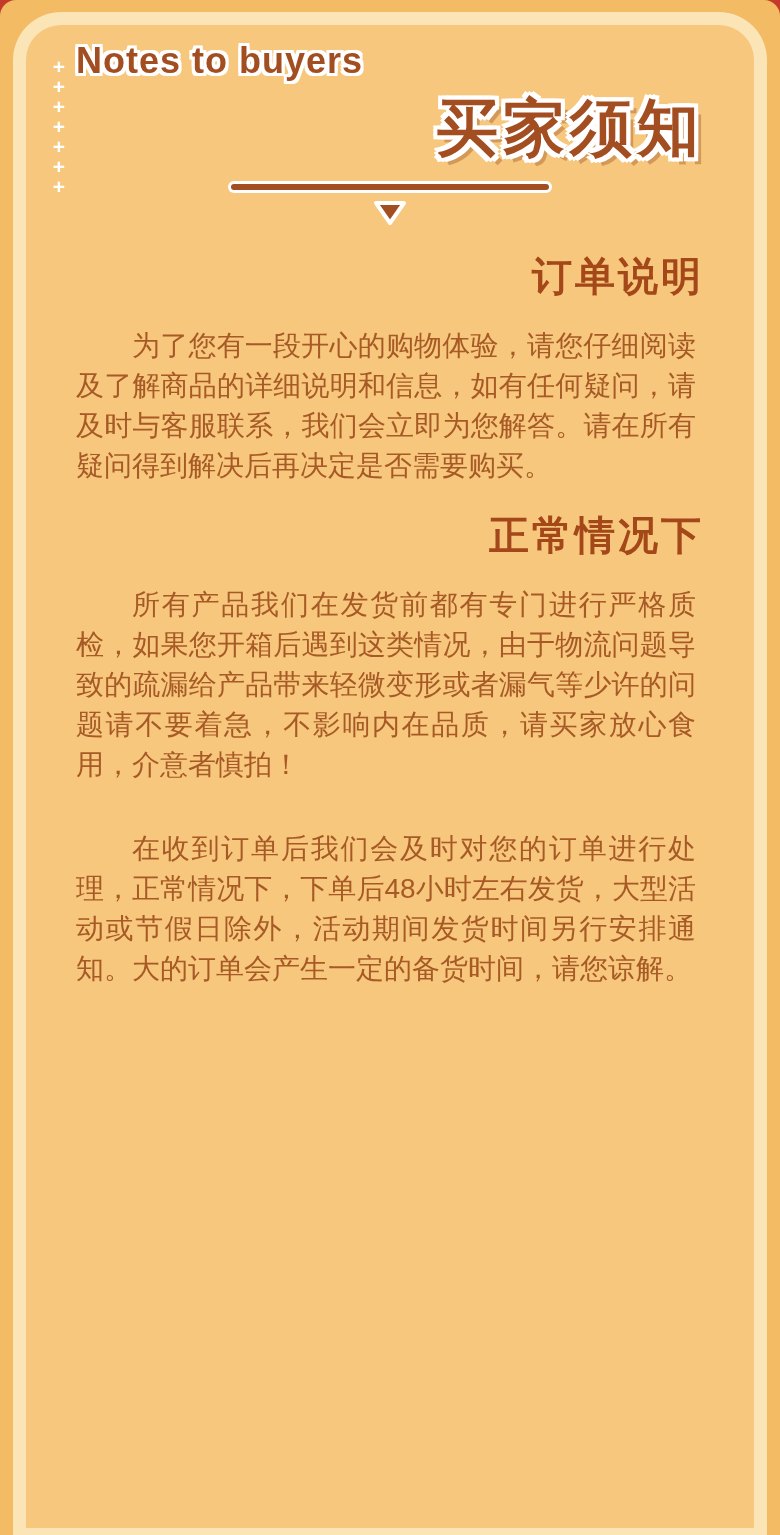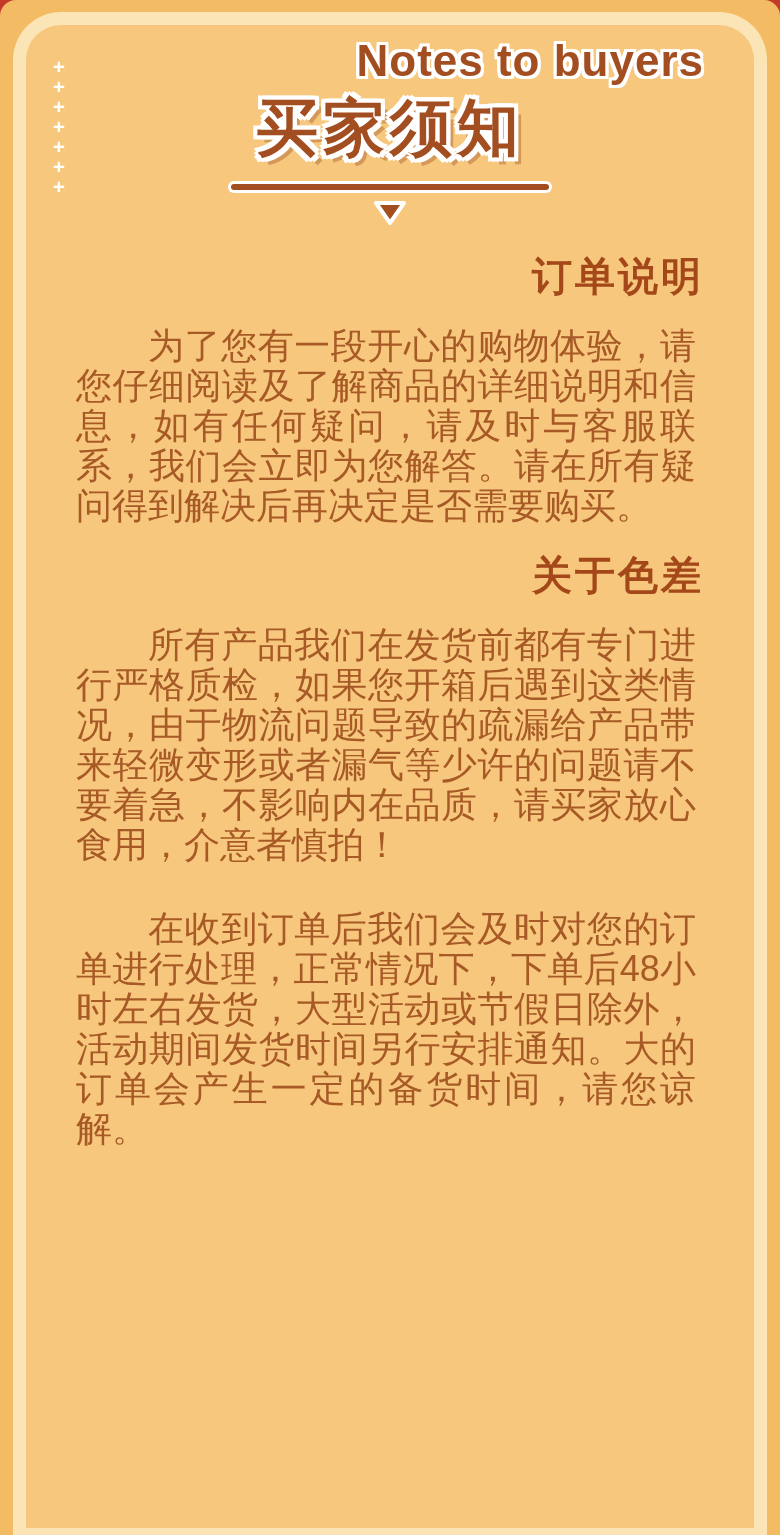--- a/index.html
+++ b/index.html
@@ -42,35 +42,35 @@
   }
   .plus-col span{
     display:block;
     color:#ffffff;
     font-size:21px;
     font-weight:bold;
     line-height:20px;
   }
   .title-en{
     margin:14px 0 0 0;
-    text-align:right;
-    font-size:44px;
+    text-align:left;
+    font-size:36px;
     font-weight:bold;
     letter-spacing:1px;
     line-height:42px;
     color:var(--brown,#a34e21);
     text-shadow:
       -3px -3px 0 #fff, 0 -3px 0 #fff, 3px -3px 0 #fff,
       -3px 0 0 #fff, 3px 0 0 #fff,
       -3px 3px 0 #fff, 0 3px 0 #fff, 3px 3px 0 #fff,
       -2px -2px 0 #fff, 2px -2px 0 #fff, -2px 2px 0 #fff, 2px 2px 0 #fff;
   }
   .title-zh{
     margin:12px 0 0 0;
-    text-align:center;
+    text-align:right;
     font-size:62px;
     font-weight:bold;
     letter-spacing:5px;
     line-height:68px;
     color:var(--brown,#a34e21);
     text-shadow:
       -4px -4px 0 #fff, 0 -4px 0 #fff, 4px -4px 0 #fff,
       -4px 0 0 #fff, 4px 0 0 #fff,
       -4px 4px 0 #fff, 0 4px 0 #fff, 4px 4px 0 #fff,
       -3px -3px 0 #fff, 3px -3px 0 #fff, -3px 3px 0 #fff, 3px 3px 0 #fff,
@@ -93,21 +93,21 @@
     margin:26px 0 0 0;
     text-align:right;
     font-size:40px;
     font-weight:bold;
     letter-spacing:3px;
     line-height:46px;
     color:var(--heading-brown,#a4481a);
   }
   .para{
     margin:27px 8px 0 0;
-    font-size:36px;
+    font-size:28px;
     line-height:40px;
     color:var(--text-brown,#a75a26);
     text-align:justify;
     text-indent:2em;
   }
   .para.gap{ margin-top:44px; }
 </style>
 </head>
 <body>
 
@@ -136,21 +136,21 @@
       <polygon points="20,24 6,4 34,4" fill="#a34e21" stroke="#ffffff" stroke-width="4" stroke-linejoin="round"></polygon>
     </svg>
   </div>
 
   <div class="section">
     <div class="section-heading">订单说明</div>
     <p class="para">为了您有一段开心的购物体验，请您仔细阅读及了解商品的详细说明和信息，如有任何疑问，请及时与客服联系，我们会立即为您解答。请在所有疑问得到解决后再决定是否需要购买。</p>
   </div>
 
   <div class="section">
-    <div class="section-heading">关于色差</div>
+    <div class="section-heading">正常情况下</div>
   </div>
 
   <div class="section">
   </div>
 
   <div class="section">
     <p class="para">所有产品我们在发货前都有专门进行严格质检，如果您开箱后遇到这类情况，由于物流问题导致的疏漏给产品带来轻微变形或者漏气等少许的问题请不要着急，不影响内在品质，请买家放心食用，介意者慎拍！</p>
     <p class="para gap">在收到订单后我们会及时对您的订单进行处理，正常情况下，下单后48小时左右发货，大型活动或节假日除外，活动期间发货时间另行安排通知。大的订单会产生一定的备货时间，请您谅解。</p>
   </div>
 

